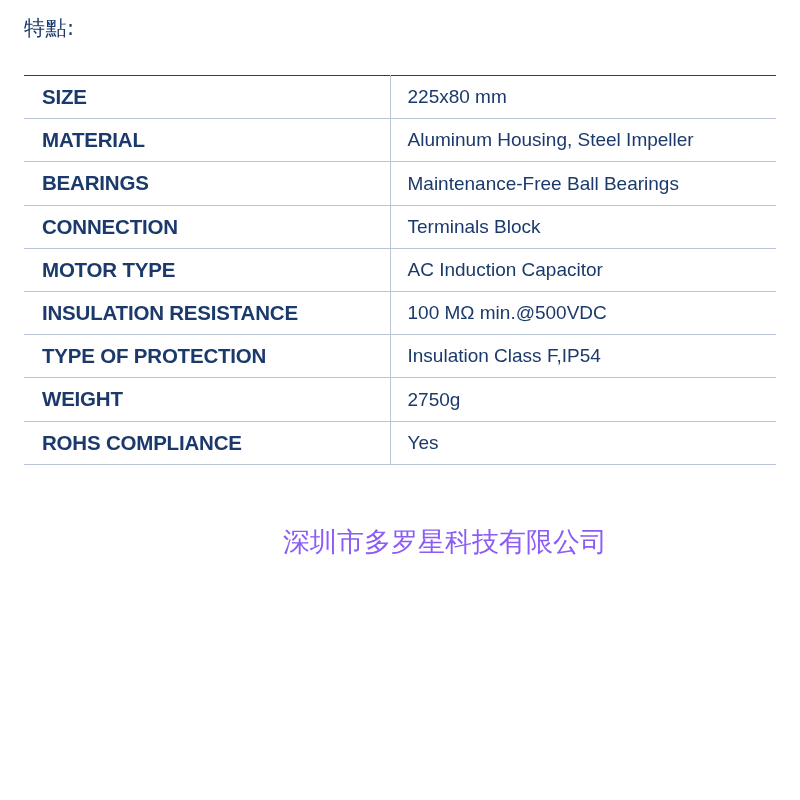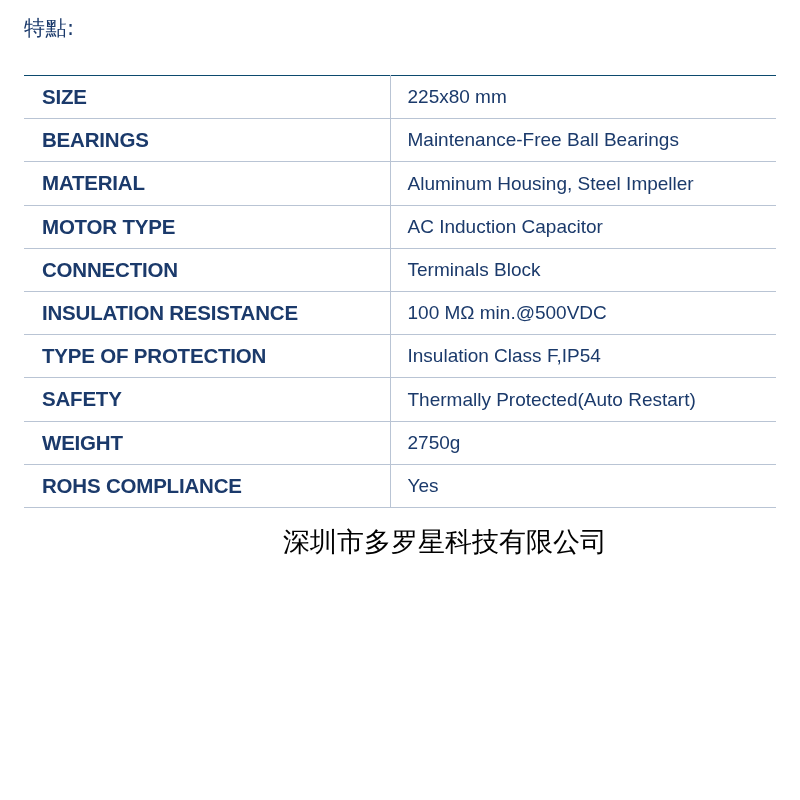--- a/index.html
+++ b/index.html
@@ -77,21 +77,21 @@
     font-family: "Liberation Sans", sans-serif;
     margin-left: 36px;
   }
 
   
   .watermark {
     position: absolute;
     left: 283px;
     top: 524px;
     font-size: 27px;
-    color: #000000;
+    color: #8b5cf6;
     white-space: nowrap;
     font-family: "DejaVu Sans", sans-serif;
     pointer-events: none;
   }
 </style>
 </head>
 <body>
 
 <div class="page">
 
@@ -99,55 +99,51 @@
 
   <table class="spec-table">
     <tbody>
 
       <tr>
         <td class="label-cell">SIZE</td>
         <td class="value-cell">225x80 mm</td>
       </tr>
 
       <tr>
+        <td class="label-cell">MATERIAL</td>
+        <td class="value-cell">Aluminum Housing, Steel Impeller</td>
+      </tr>
+
+      <tr>
         <td class="label-cell">BEARINGS</td>
         <td class="value-cell">Maintenance-Free Ball Bearings</td>
       </tr>
 
       <tr>
-        <td class="label-cell">MATERIAL</td>
-        <td class="value-cell">Aluminum Housing, Steel Impeller</td>
+        <td class="label-cell">CONNECTION</td>
+        <td class="value-cell">Terminals Block</td>
       </tr>
 
       <tr>
         <td class="label-cell">MOTOR TYPE</td>
         <td class="value-cell">AC Induction Capacitor</td>
-      </tr>
-
-      <tr>
-        <td class="label-cell">CONNECTION</td>
-        <td class="value-cell">Terminals Block</td>
       </tr>
 
 
       <tr>
         <td class="label-cell">INSULATION RESISTANCE</td>
         <td class="value-cell">100 MΩ min.@500VDC</td>
       </tr>
 
 
       <tr>
         <td class="label-cell">TYPE OF PROTECTION</td>
         <td class="value-cell">Insulation Class F,IP54</td>
       </tr>
 
-      <tr>
-        <td class="label-cell">SAFETY</td>
-        <td class="value-cell">Thermally Protected(Auto Restart)</td>
-      </tr>
 
       <tr>
         <td class="label-cell">WEIGHT</td>
         <td class="value-cell">2750g</td>
       </tr>
 
       <tr>
         <td class="label-cell">ROHS COMPLIANCE</td>
         <td class="value-cell">Yes</td>
       </tr>

